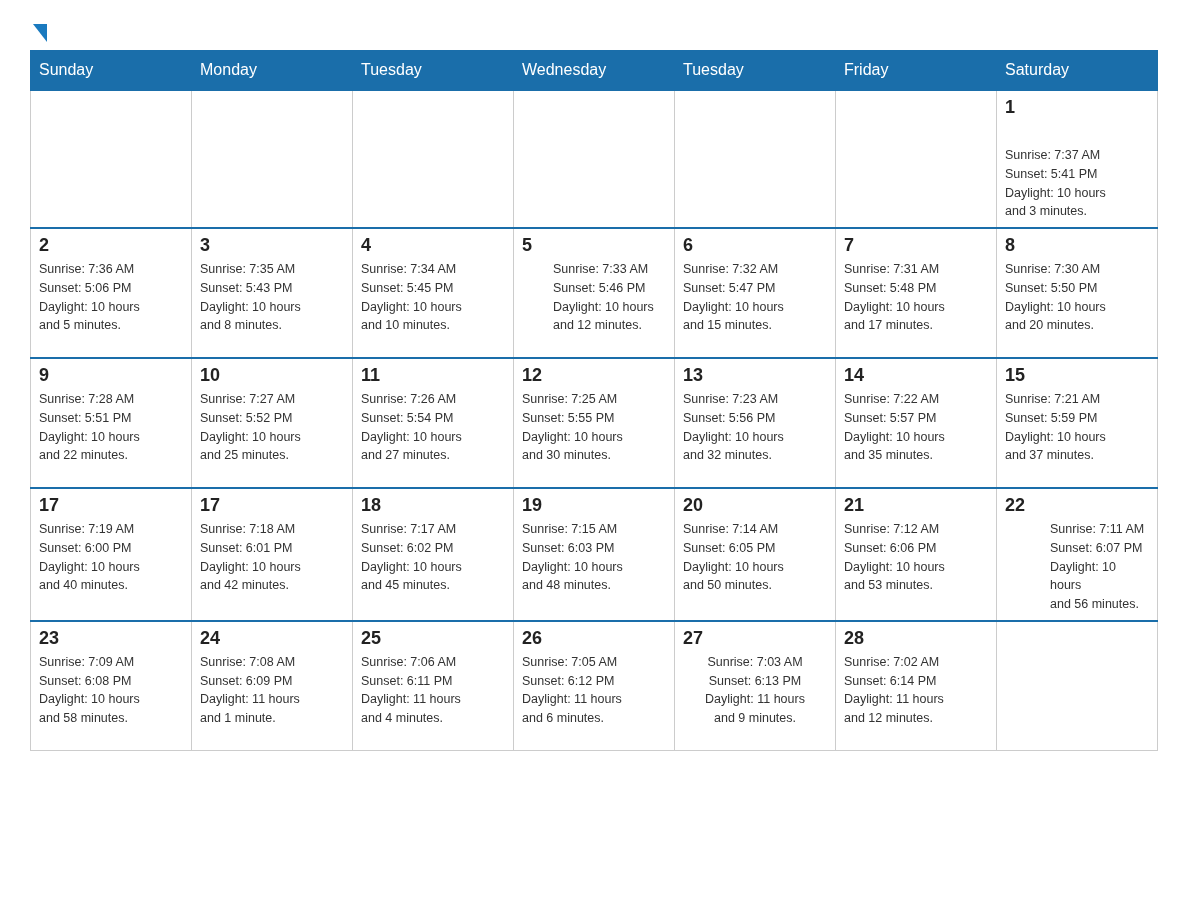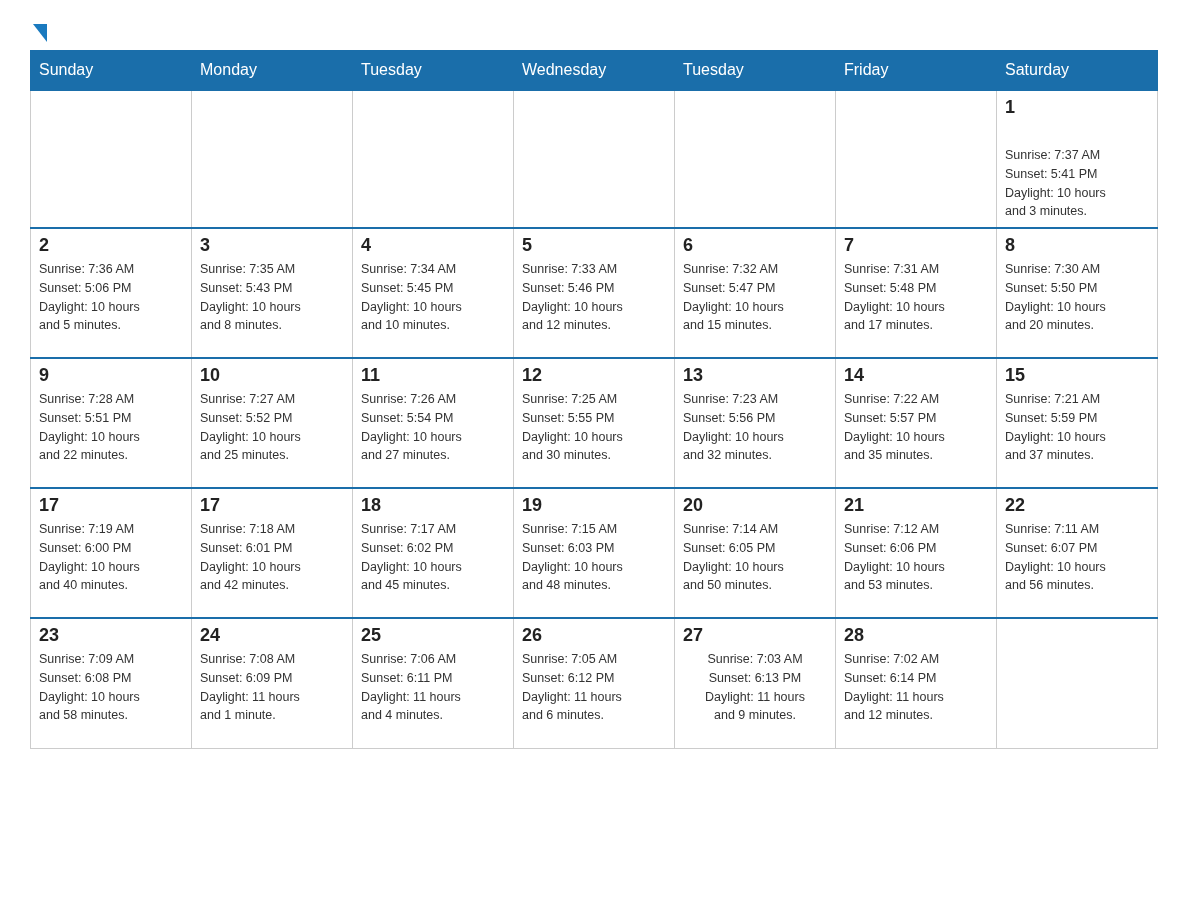--- a/index.html
+++ b/index.html
@@ -165,21 +165,21 @@
         </td>
         <td>
           <div class="day-number">4</div>
           <div class="day-info" style="white-space: pre-line;">Sunrise: 7:34 AM
 Sunset: 5:45 PM
 Daylight: 10 hours
 and 10 minutes.</div>
         </td>
         <td>
           <div class="day-number">5</div>
-          <div class="day-info" style="white-space: pre-line;">Sunrise: 7:33 AM
+          <div class="day-info" style="white-space: pre-line; margin-left: 31px;">Sunrise: 7:33 AM
 Sunset: 5:46 PM
 Daylight: 10 hours
 and 12 minutes.</div>
         </td>
         <td>
           <div class="day-number">6</div>
           <div class="day-info" style="white-space: pre-line;">Sunrise: 7:32 AM
 Sunset: 5:47 PM
 Daylight: 10 hours
 and 15 minutes.</div>
@@ -288,21 +288,21 @@
         </td>
         <td>
           <div class="day-number">21</div>
           <div class="day-info" style="white-space: pre-line;">Sunrise: 7:12 AM
 Sunset: 6:06 PM
 Daylight: 10 hours
 and 53 minutes.</div>
         </td>
         <td>
           <div class="day-number">22</div>
-          <div class="day-info" style="white-space: pre-line;">Sunrise: 7:11 AM
+          <div class="day-info" style="white-space: pre-line; margin-left: 45px;">Sunrise: 7:11 AM
 Sunset: 6:07 PM
 Daylight: 10 hours
 and 56 minutes.</div>
         </td>
       </tr>
       <tr>
         <td>
           <div class="day-number">23</div>
           <div class="day-info" style="white-space: pre-line;">Sunrise: 7:09 AM
 Sunset: 6:08 PM

